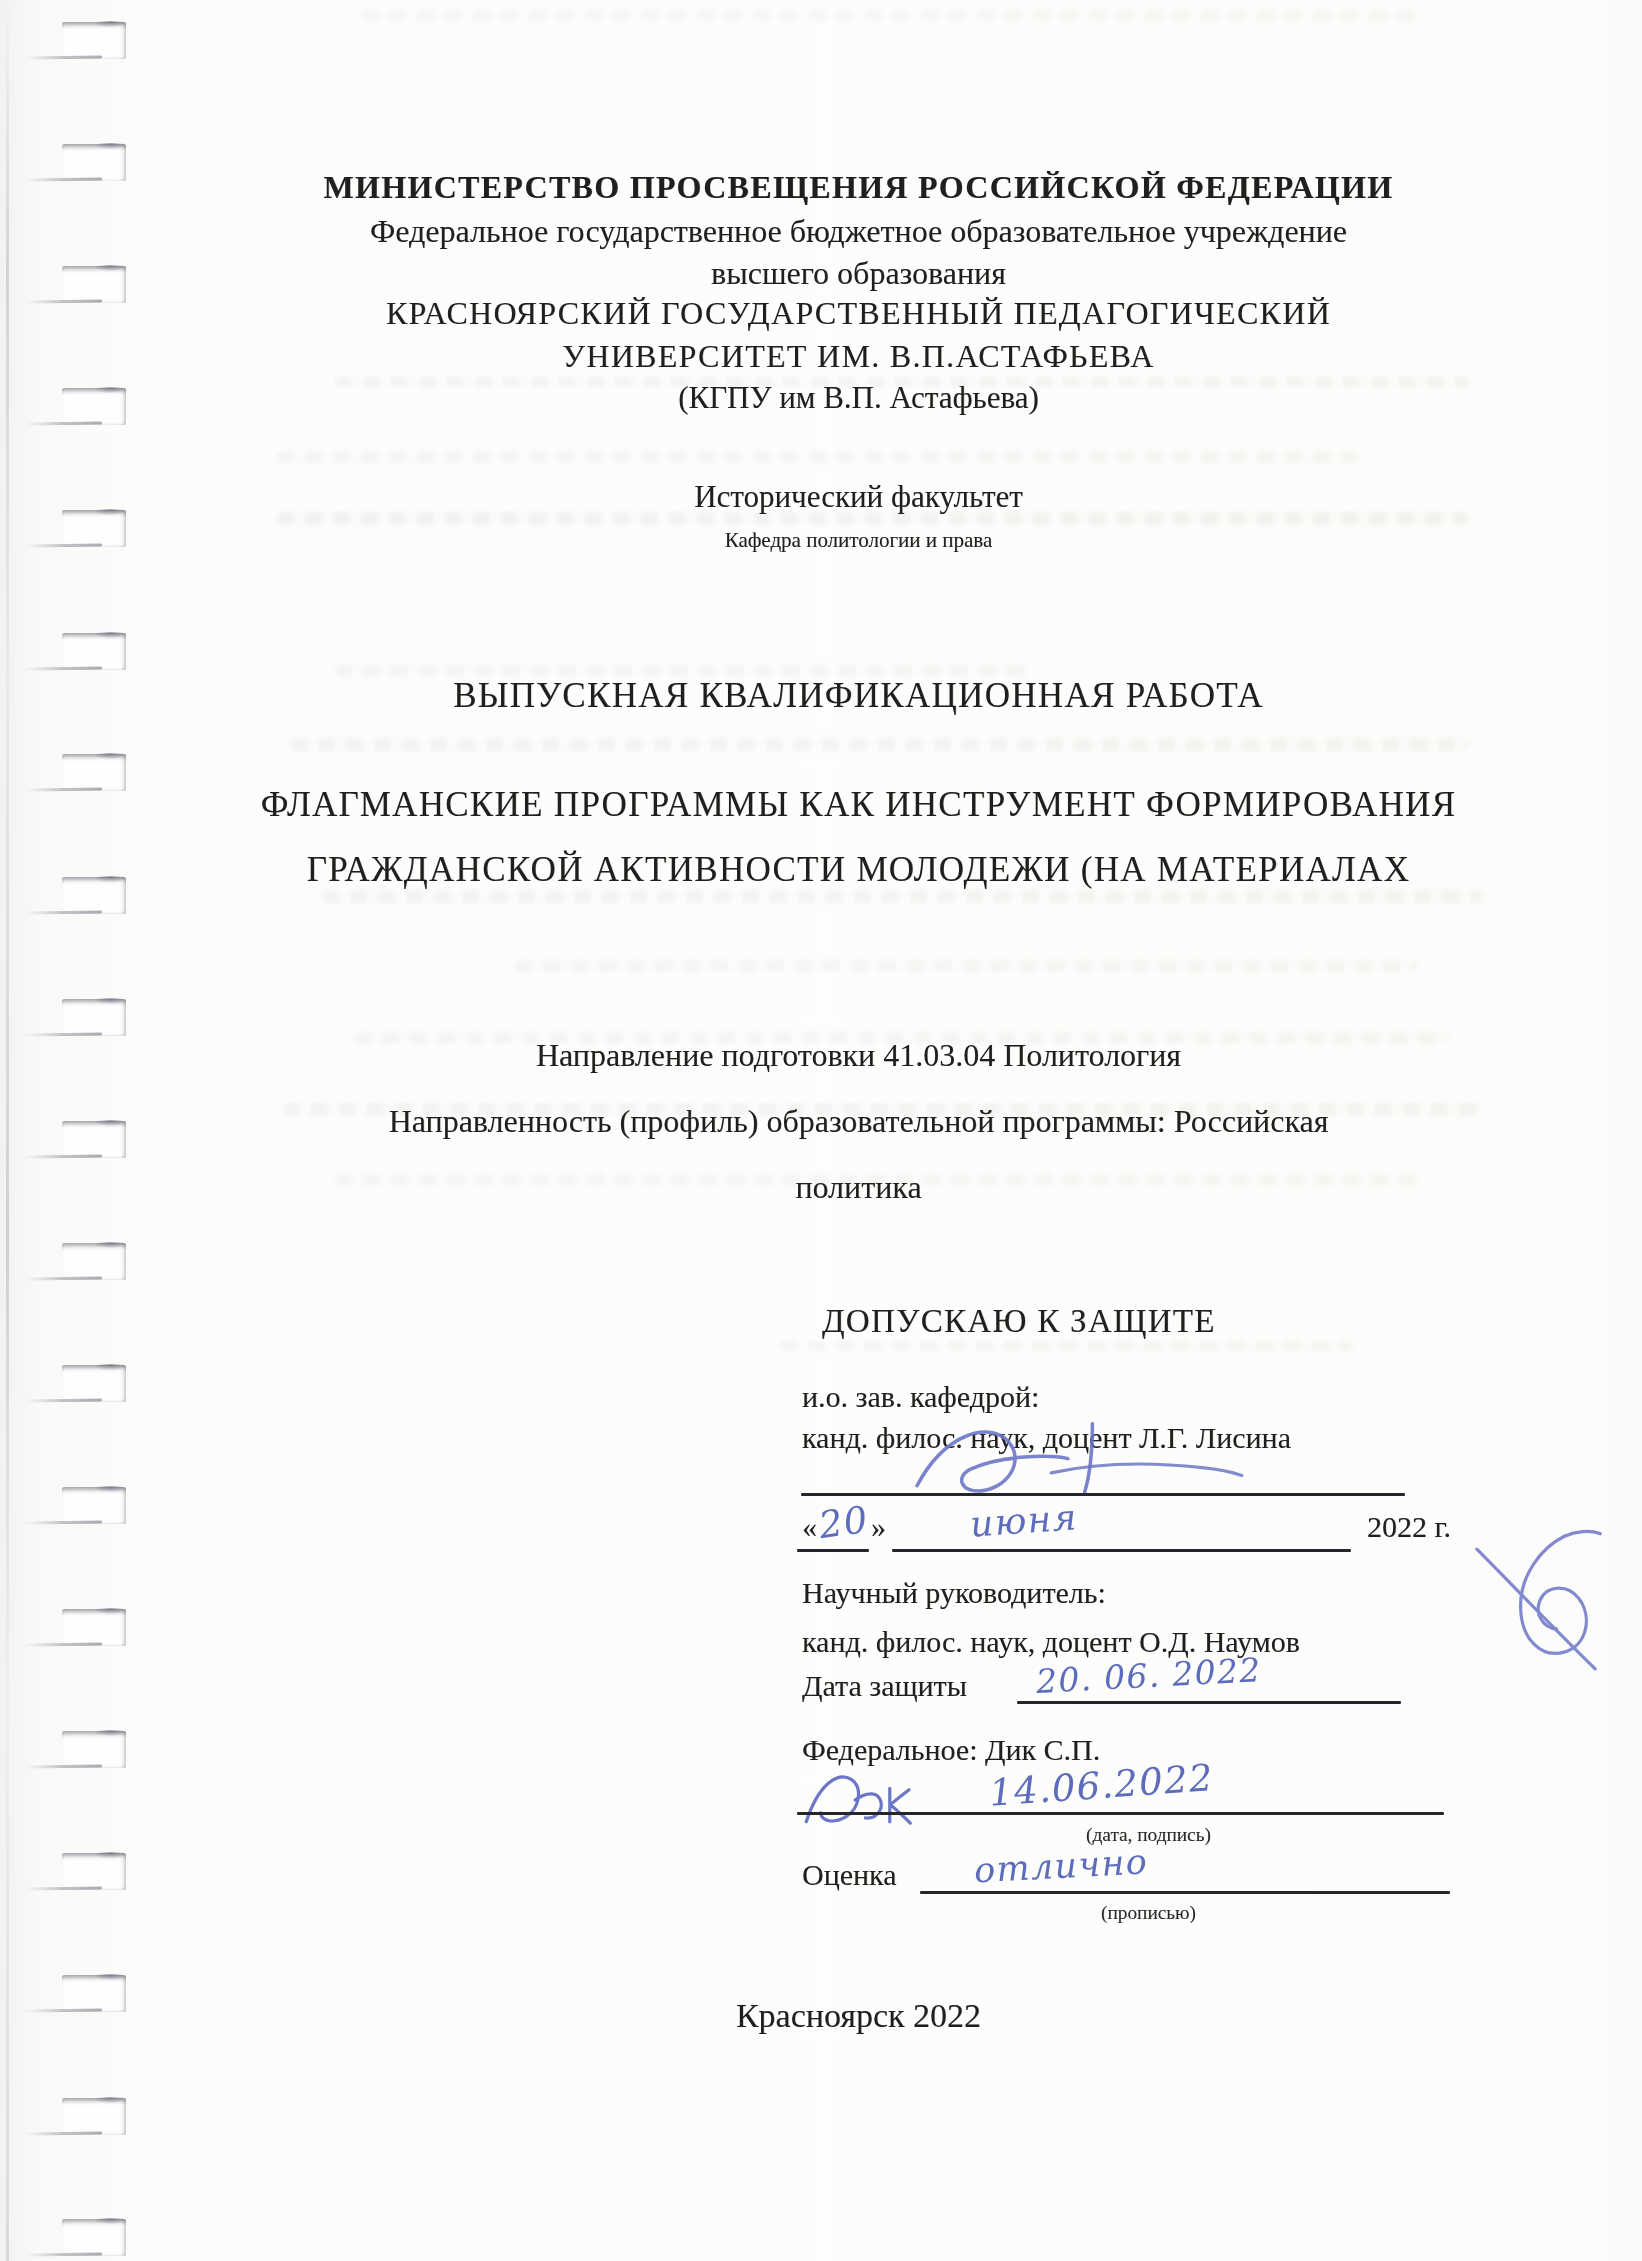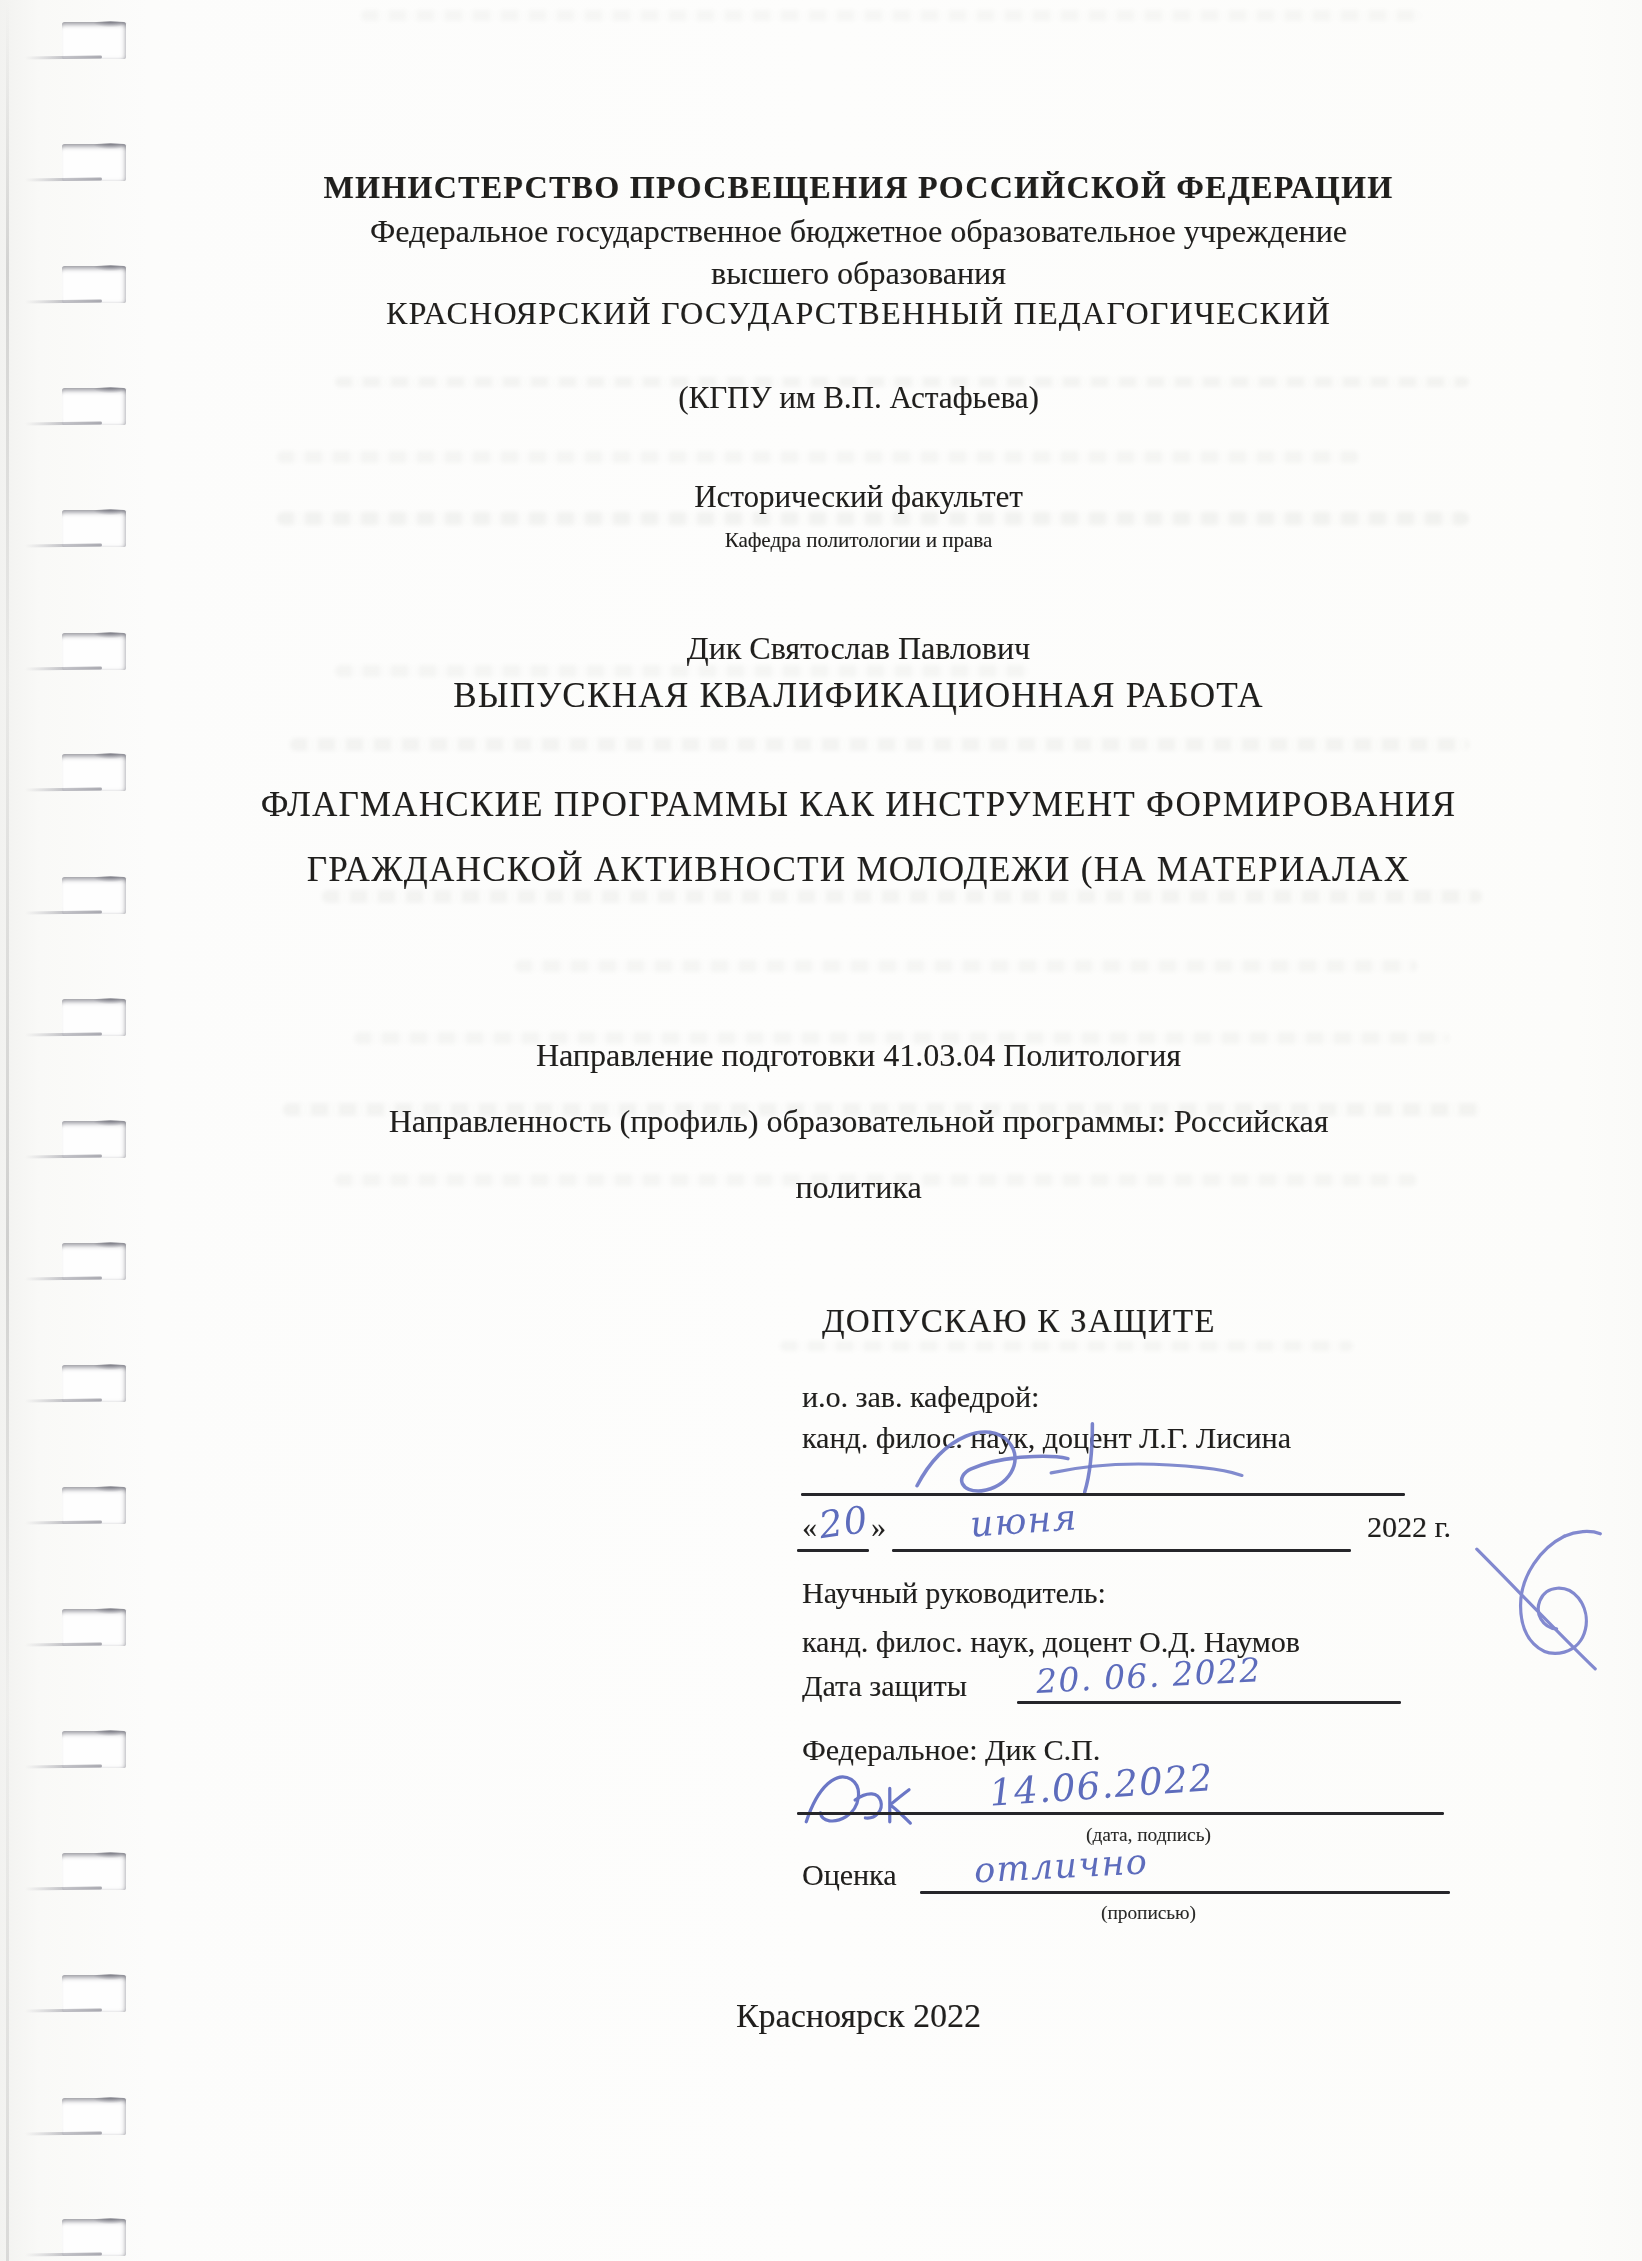--- a/index.html
+++ b/index.html
@@ -47,26 +47,26 @@
 </head>
 <body>
 
 <div class="page">
   <div class="edge-line"></div>
 
   <div class="txt caps" style="top:169px;font-size:32px;font-weight:bold;">МИНИСТЕРСТВО ПРОСВЕЩЕНИЯ РОССИЙСКОЙ ФЕДЕРАЦИИ</div>
   <div class="txt" style="top:213px;font-size:32px;">Федеральное государственное бюджетное образовательное учреждение</div>
   <div class="txt" style="top:255px;font-size:32px;">высшего образования</div>
   <div class="txt caps" style="top:295px;font-size:32px;">КРАСНОЯРСКИЙ ГОСУДАРСТВЕННЫЙ ПЕДАГОГИЧЕСКИЙ</div>
+  <div class="txt caps" style="top:338px;font-size:32px;">УНИВЕРСИТЕТ ИМ. В.П.АСТАФЬЕВА</div>
   <div class="txt" style="top:380px;font-size:31px;">(КГПУ им В.П. Астафьева)</div>
 
   <div class="txt" style="top:479px;font-size:31px;">Исторический факультет</div>
   <div class="txt" style="top:528px;font-size:21px;">Кафедра политологии и права</div>
 
-  <div class="txt" style="top:630px;font-size:32px;">Дик Святослав Павлович</div>
   <div class="txt caps" style="top:676px;font-size:35px;">ВЫПУСКНАЯ КВАЛИФИКАЦИОННАЯ РАБОТА</div>
 
   <div class="txt caps" style="top:785px;font-size:35px;">ФЛАГМАНСКИЕ ПРОГРАММЫ КАК ИНСТРУМЕНТ ФОРМИРОВАНИЯ</div>
   <div class="txt caps" style="top:850px;font-size:35px;">ГРАЖДАНСКОЙ АКТИВНОСТИ МОЛОДЕЖИ (НА МАТЕРИАЛАХ</div>
 
   <div class="txt" style="top:1037px;font-size:32px;">Направление подготовки 41.03.04 Политология</div>
   <div class="txt" style="top:1103px;font-size:32px;">Направленность (профиль) образовательной программы: Российская</div>
   <div class="txt" style="top:1169px;font-size:32px;">политика</div>
 
   <div class="rcol caps" style="left:822px;top:1303px;font-size:33px;">ДОПУСКАЮ К ЗАЩИТЕ</div>

